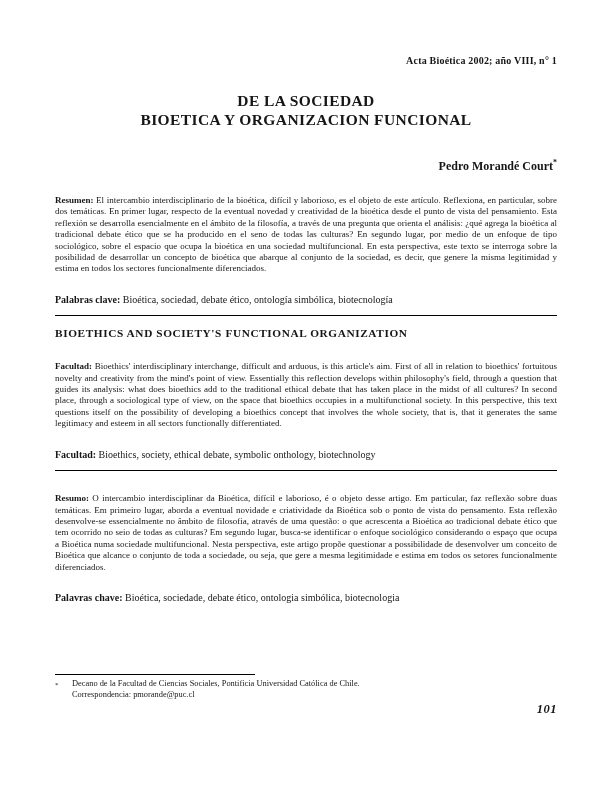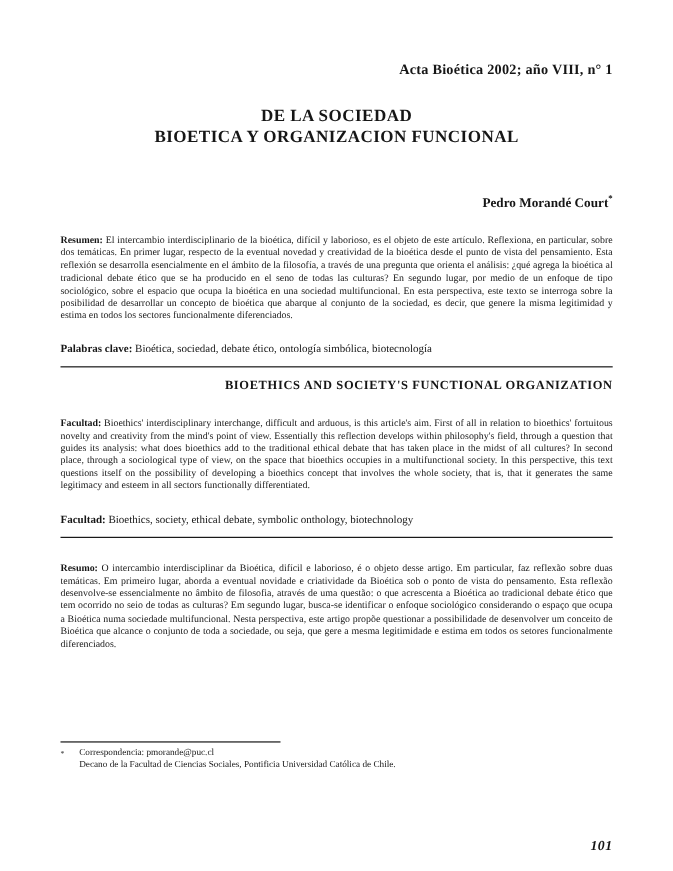--- a/index.html
+++ b/index.html
@@ -17,34 +17,34 @@
     overflow: hidden;
   }
   .content {
     position: absolute;
     left: 55px; top: 0;
     width: 502px;
   }
   .journal-header {
     margin-top: 55px;
     text-align: right;
-    font-size: 13px;
+    font-size: 10px;
     font-weight: bold;
     letter-spacing: 0.2px;
   }
   .article-title {
     margin-top: 25px;
     text-align: center;
     font-size: 15.5px;
     font-weight: bold;
     letter-spacing: 0.4px;
     line-height: 19px;
   }
   .author-line {
-    margin-top: 42px;
+    margin-top: 29px;
     text-align: right;
     font-size: 12px;
     font-weight: bold;
   }
   .author-line sup { font-size: 8px; }
   .abstract-para {
     margin-top: 21px;
     font-size: 9px;
     line-height: 11.4px;
     text-align: justify;
@@ -58,21 +58,21 @@
   }
   .keywords-line .lead-label { font-weight: bold; }
   .rule {
     margin-top: 8px;
     border: 0;
     border-top: 1.7px solid #000;
     width: 100%;
   }
   .section-heading {
     margin-top: 11px;
-    text-align: right;
+    text-align: left;
     font-size: 11.3px;
     font-weight: bold;
     letter-spacing: 0.6px;
   }
   .heading-gap { margin-top: 22px; }
   .footnote {
     position: absolute;
     left: 55px; top: 674px;
     width: 502px;
     font-size: 8.4px;
@@ -85,21 +85,21 @@
     margin: 0 0 4px 0;
   }
   .footnote-body { display: flex; }
   .footnote-marker {
     width: 17px; flex: 0 0 17px;
     font-size: 7px; padding-top: 1px;
   }
   .footnote-text { flex: 1; }
   .page-number {
     position: absolute;
-    right: 55px; top: 762px;
+    right: 55px; top: 702px;
     font-size: 12.5px;
     font-weight: bold;
     font-style: italic;
     letter-spacing: 0.5px;
   }
 </style>
 </head>
 <body>
 
 <div class="page">
@@ -129,28 +129,30 @@
 
     <p class="keywords-line"><span class="lead-label">Facultad:</span>
       <span>Bioethics, society, ethical debate, symbolic onthology, biotechnology</span></p>
 
     <hr class="rule">
 
 
     <p class="abstract-para heading-gap"><span class="lead-label">Resumo:</span>
       <span>O intercambio interdisciplinar da Bioética, difícil e laborioso, é o objeto desse artigo. Em particular, faz reflexão sobre duas temáticas. Em primeiro lugar, aborda a eventual novidade e criatividade da Bioética sob o ponto de vista do pensamento. Esta reflexão desenvolve-se essencialmente no âmbito de filosofia, através de uma questão: o que acrescenta a Bioética ao tradicional debate ético que tem ocorrido no seio de todas as culturas? Em segundo lugar, busca-se identificar o enfoque sociológico considerando o espaço que ocupa a Bioética numa sociedade multifuncional. Nesta perspectiva, este artigo propõe questionar a possibilidade de desenvolver um conceito de Bioética que alcance o conjunto de toda a sociedade, ou seja, que gere a mesma legitimidade e estima em todos os setores funcionalmente diferenciados.</span></p>
 
+    <p class="keywords-line"><span class="lead-label">Palavras chave:</span>
+      <span>Bioética, sociedade, debate ético, ontologia simbólica, biotecnologia</span></p>
 
   </div>
 
   <div class="footnote">
     <hr class="footnote-rule">
     <div class="footnote-body">
       <div class="footnote-marker">*</div>
       <div class="footnote-text">
+        <div>Decano de la Facultad de Ciencias Sociales, Pontificia Universidad Católica de Chile.</div>
         <div>Correspondencia: pmorande@puc.cl</div>
-        <div>Decano de la Facultad de Ciencias Sociales, Pontificia Universidad Católica de Chile.</div>
       </div>
     </div>
   </div>
 
   <div class="page-number">101</div>
 </div>
 
 </body></html>

